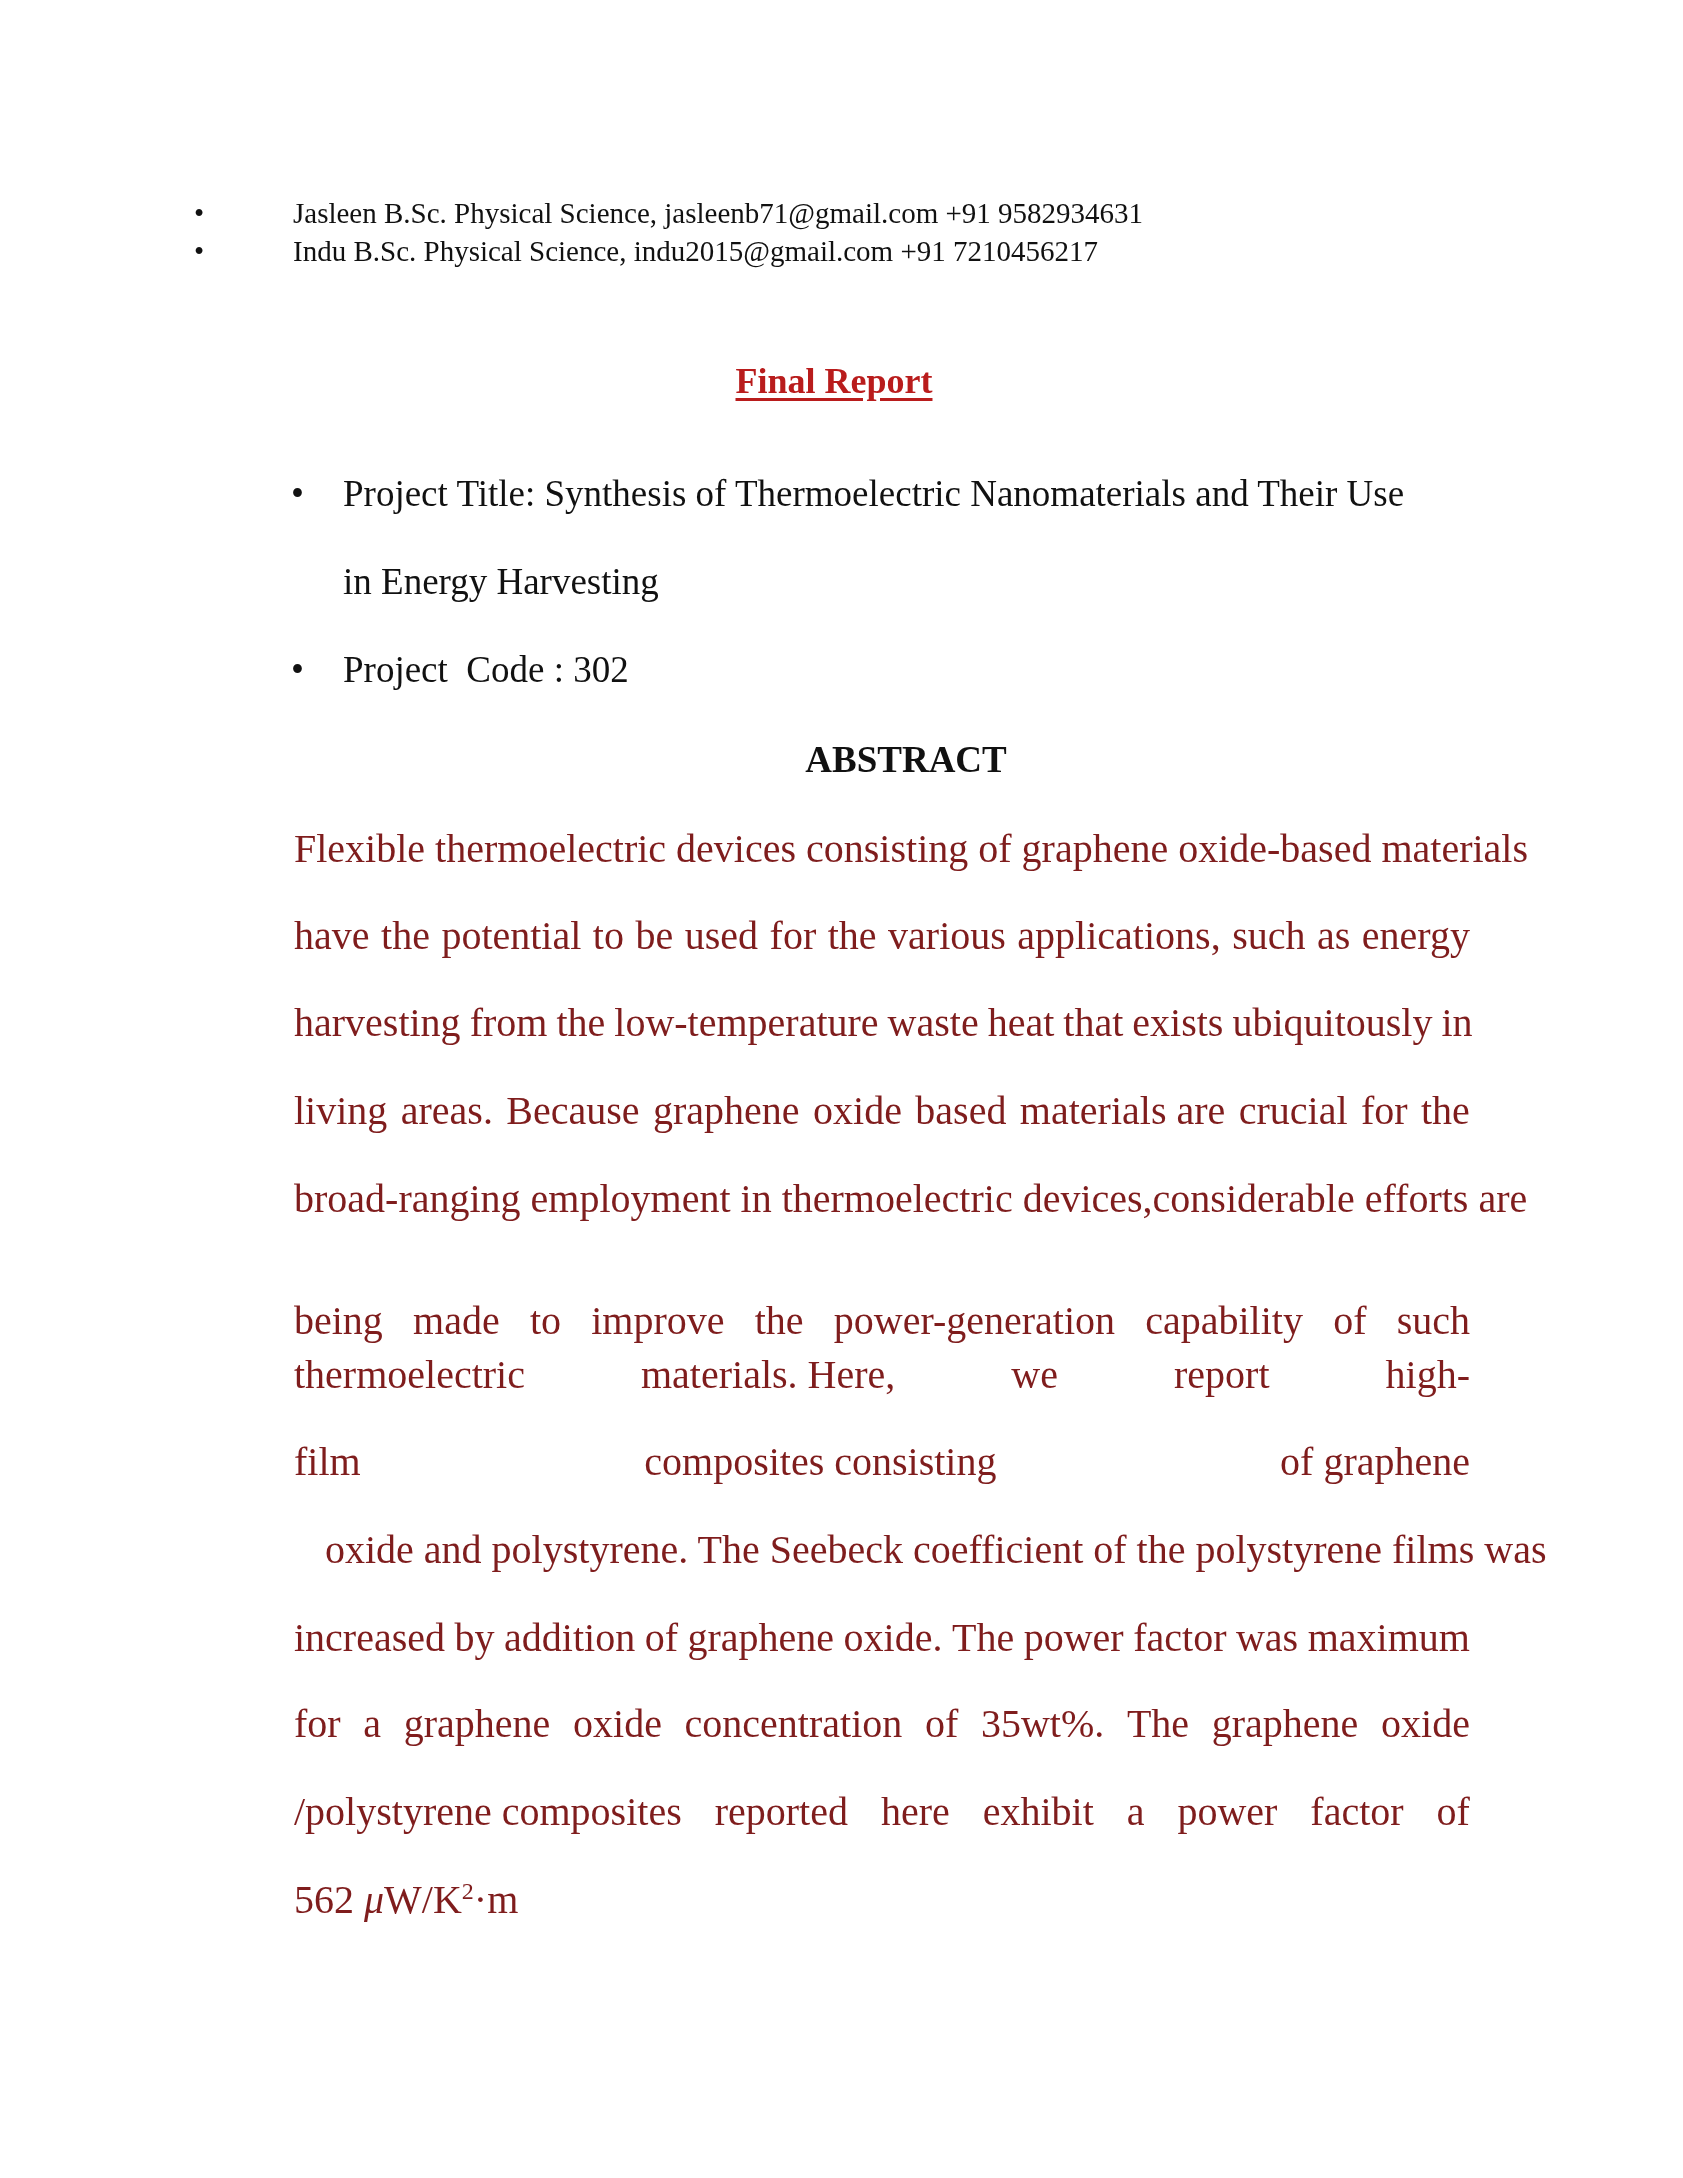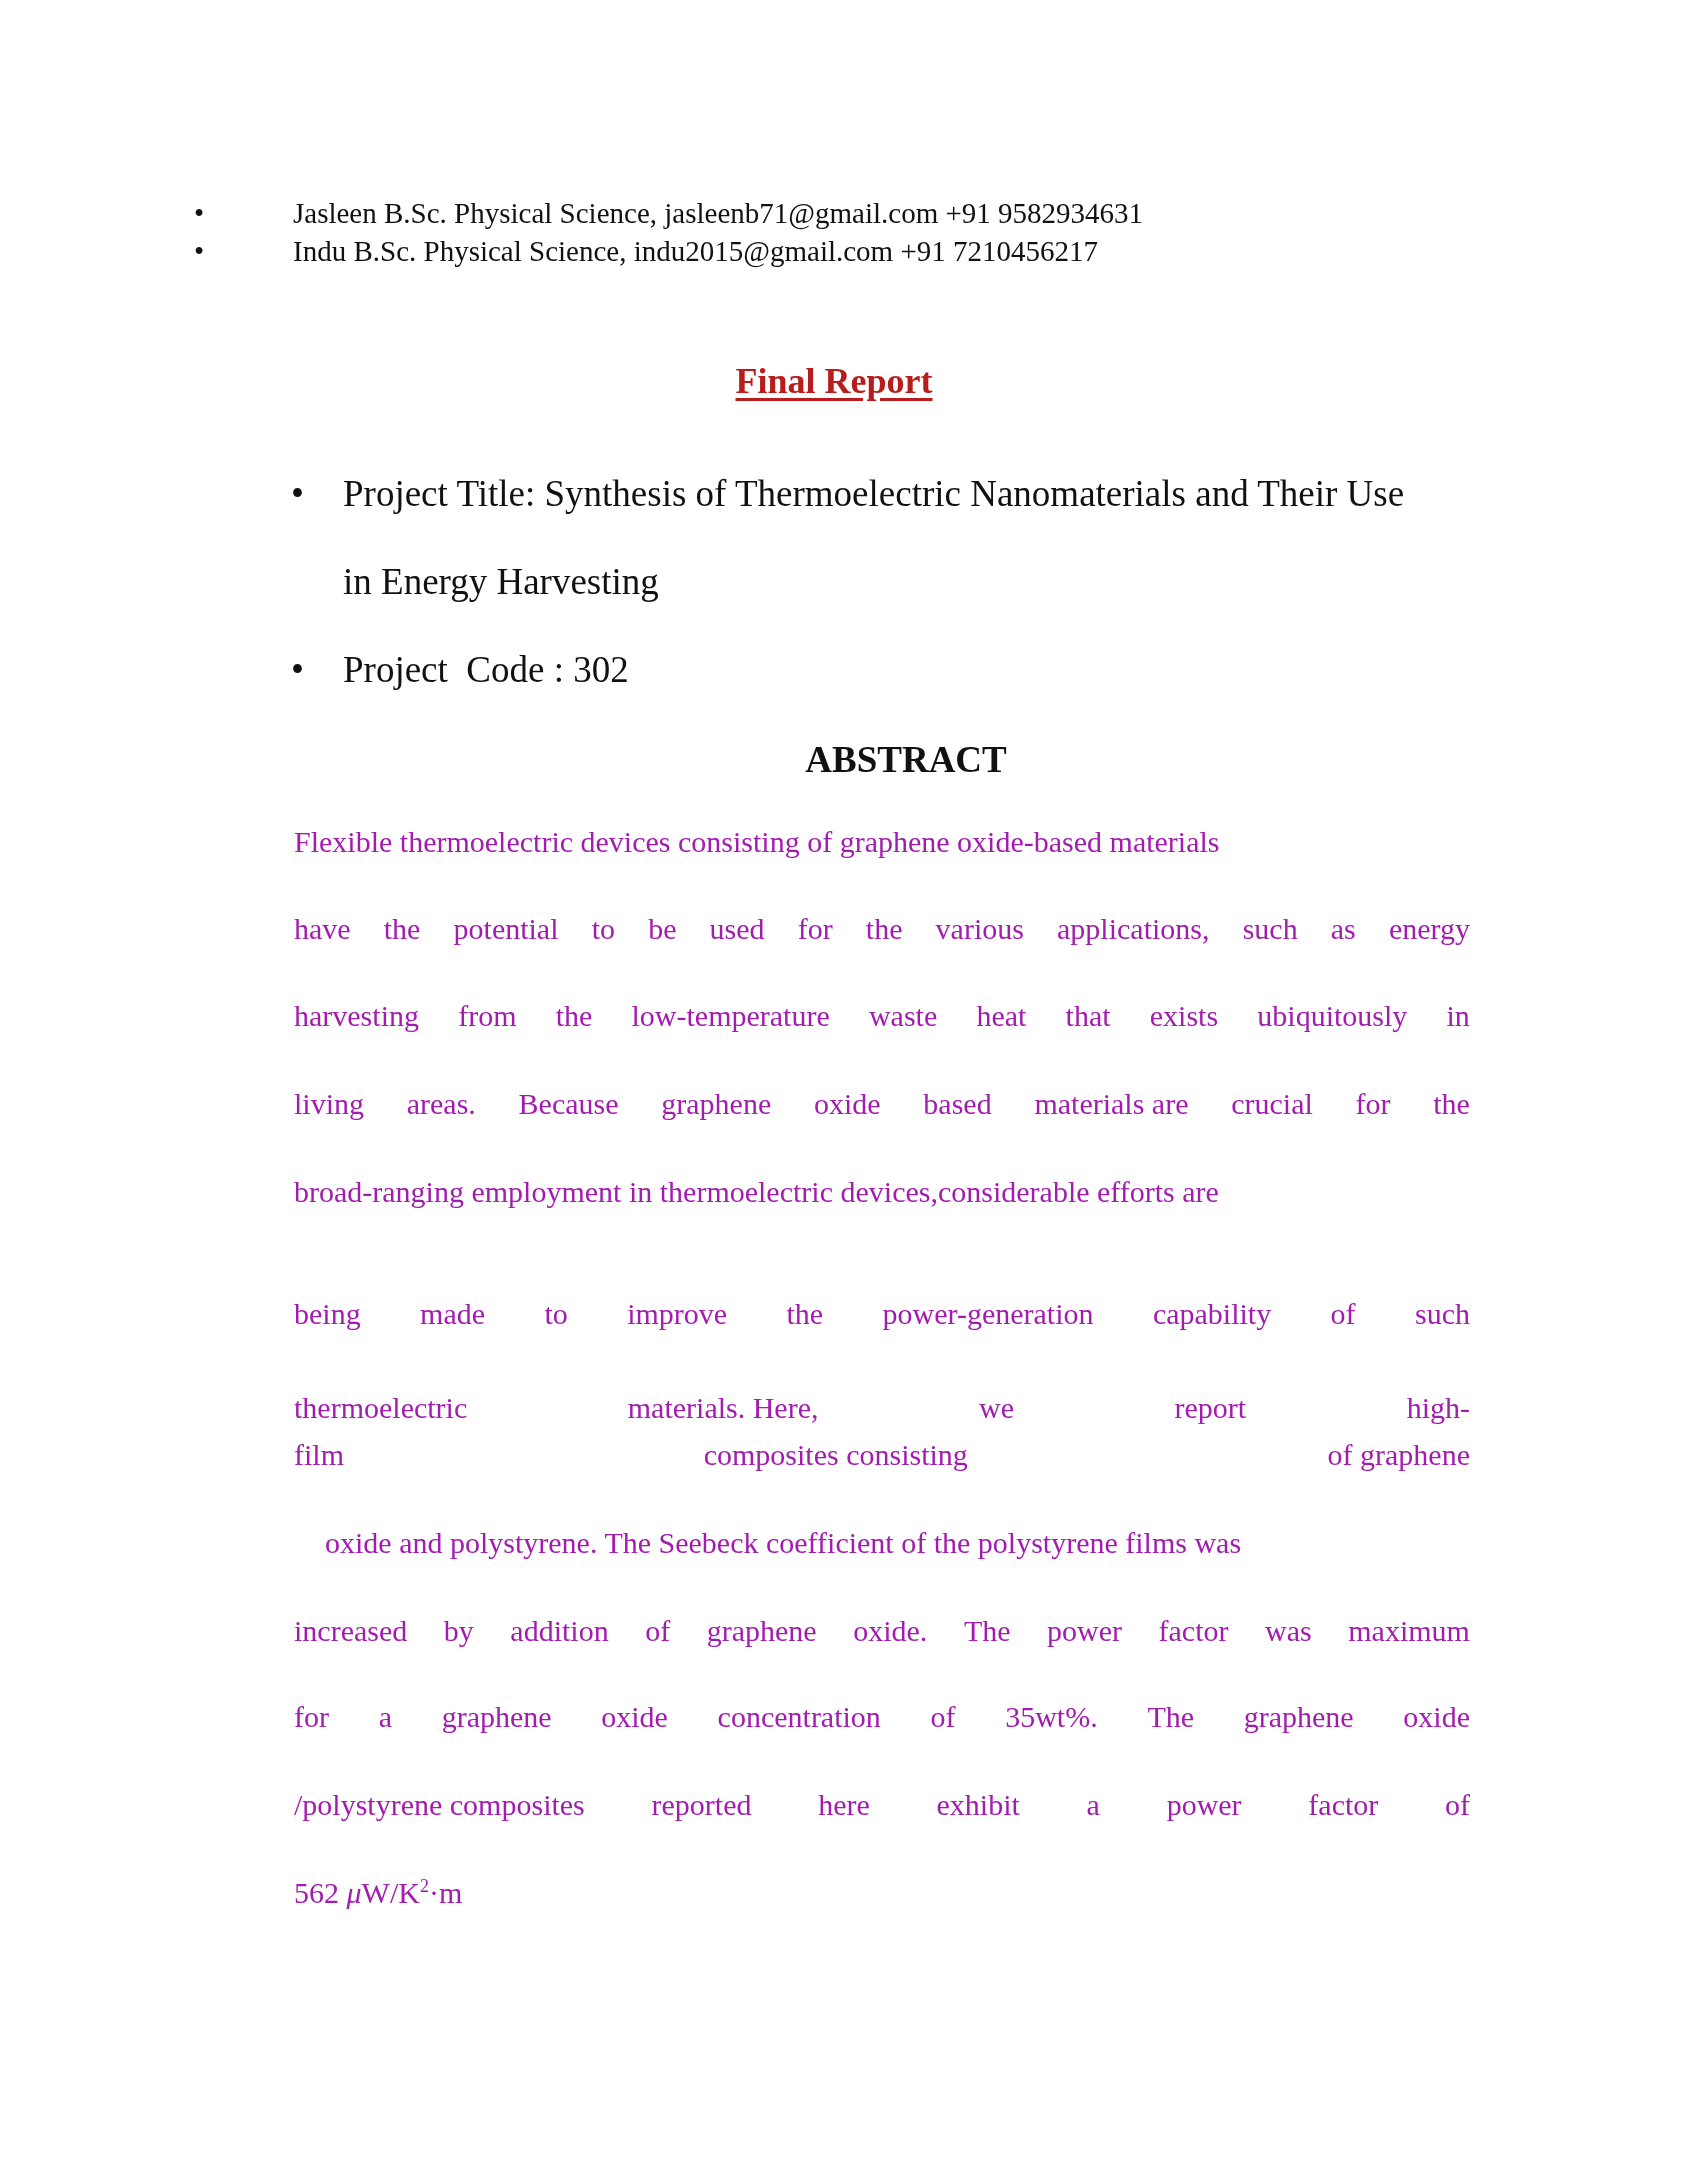--- a/index.html
+++ b/index.html
@@ -8,21 +8,21 @@
   .contact { position:absolute; left:0; width:1683px; font-size:29px; color:#111; }
   .contact .bullet { position:absolute; left:194px; }
   .contact .text { position:absolute; left:293px; white-space:nowrap; }
   .title { position:absolute; top:360px; left:0; width:1668px; text-align:center;
            font-size:36px; font-weight:bold; text-decoration:underline; text-underline-offset:5px; color:#b91c1c; }
   .pline { position:absolute; left:0; font-size:37px; color:#111; white-space:nowrap; }
   .pline .bullet { position:absolute; left:291px; }
   .pline .text { position:absolute; left:343px; }
   .abstract-head { position:absolute; top:738px; left:0; width:1812px; text-align:center;
                    font-size:37px; font-weight:bold; color:#111; }
-  .abs { position:absolute; left:294px; width:1176px; font-size:30px; color:#a21caf;
+  .abs { position:absolute; left:294px; width:1176px; font-size:40px; color:#7f1d1d;
          display:flex; justify-content:space-between; white-space:nowrap; }
   .abs.last { justify-content:flex-start; }
   .abs span { display:inline-block; }
   sup { font-size:60%; vertical-align:super; line-height:0; }
   .mu { font-style:italic; }
 </style>
 </head>
 <body>
 
 <div>
@@ -102,21 +102,21 @@
       <span>being</span>
       <span>made</span>
       <span>to</span>
       <span>improve</span>
       <span>the</span>
       <span>power-generation</span>
       <span>capability</span>
       <span>of</span>
       <span>such</span>
     </div>
-    <div class="abs" style="top: 1351px; margin-top: 40px;">
+    <div class="abs" style="top: 1351px;">
       <span>thermoelectric</span>
       <span>materials. Here,</span>
       <span>we</span>
       <span>report</span>
       <span>high-</span>
     </div>
     <div class="abs" style="top: 1438px;">
       <span>film</span>
       <span>composites consisting</span>
       <span>of graphene</span>

